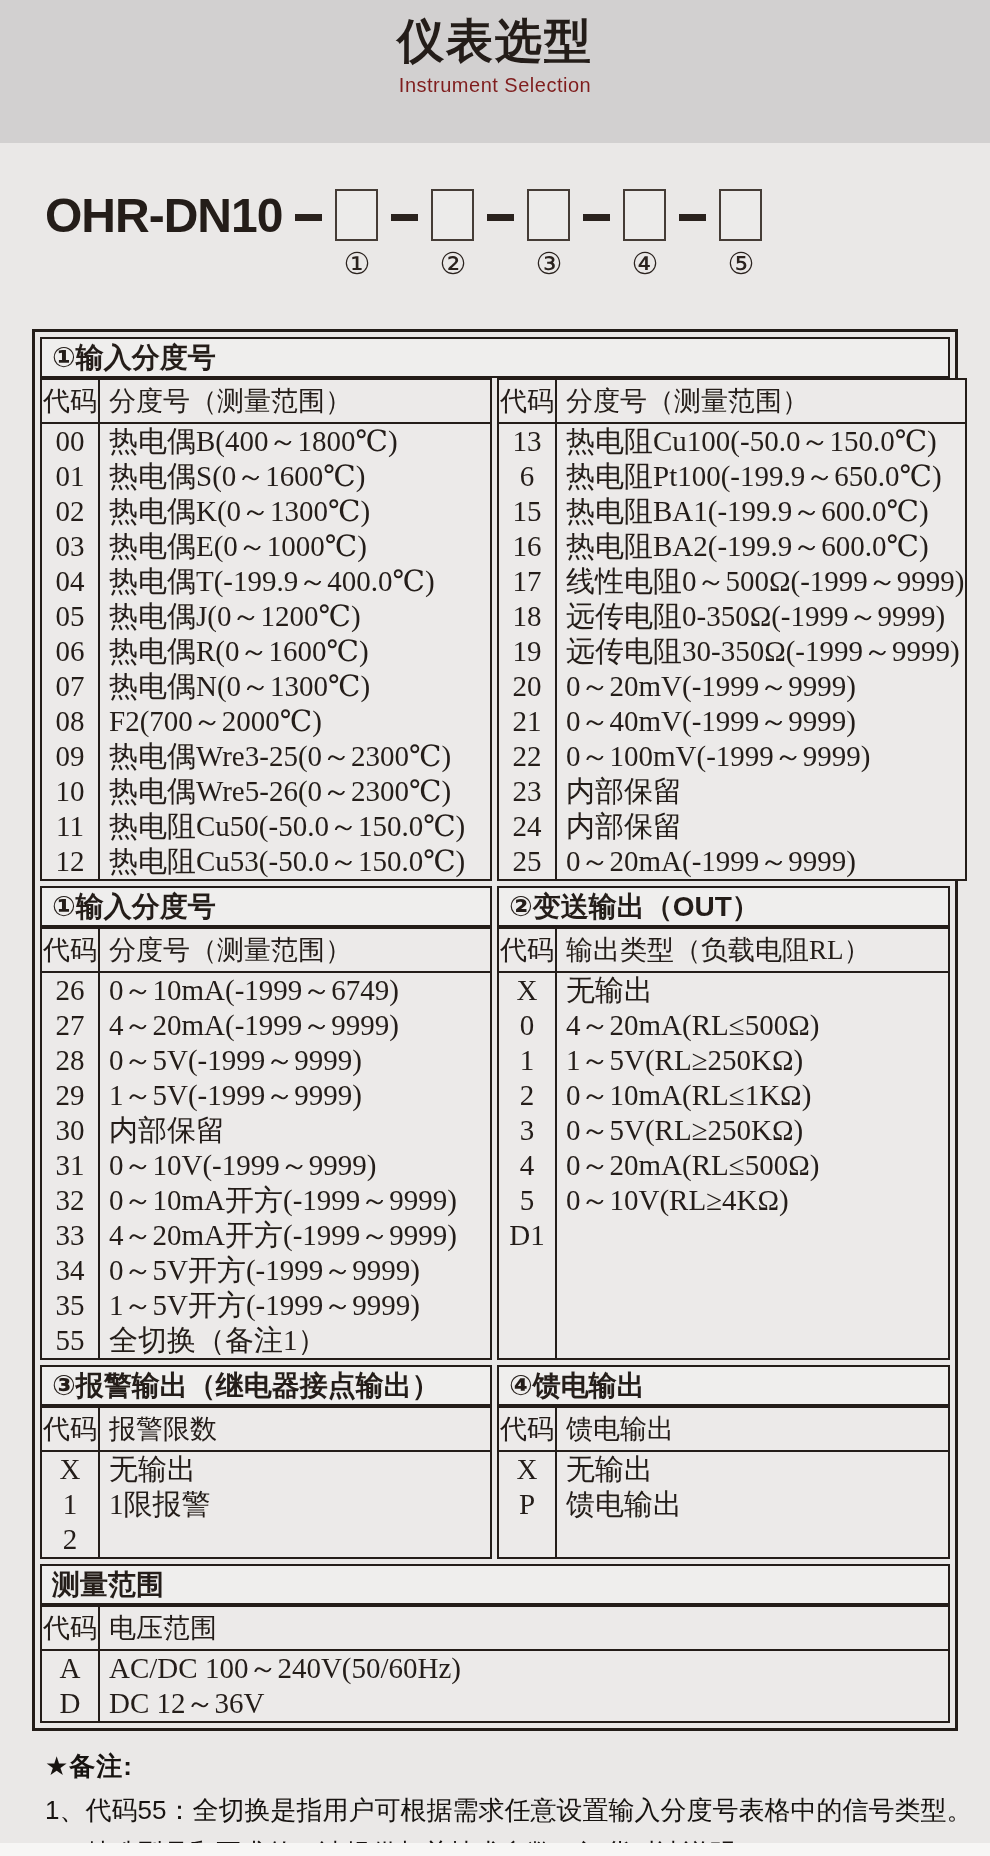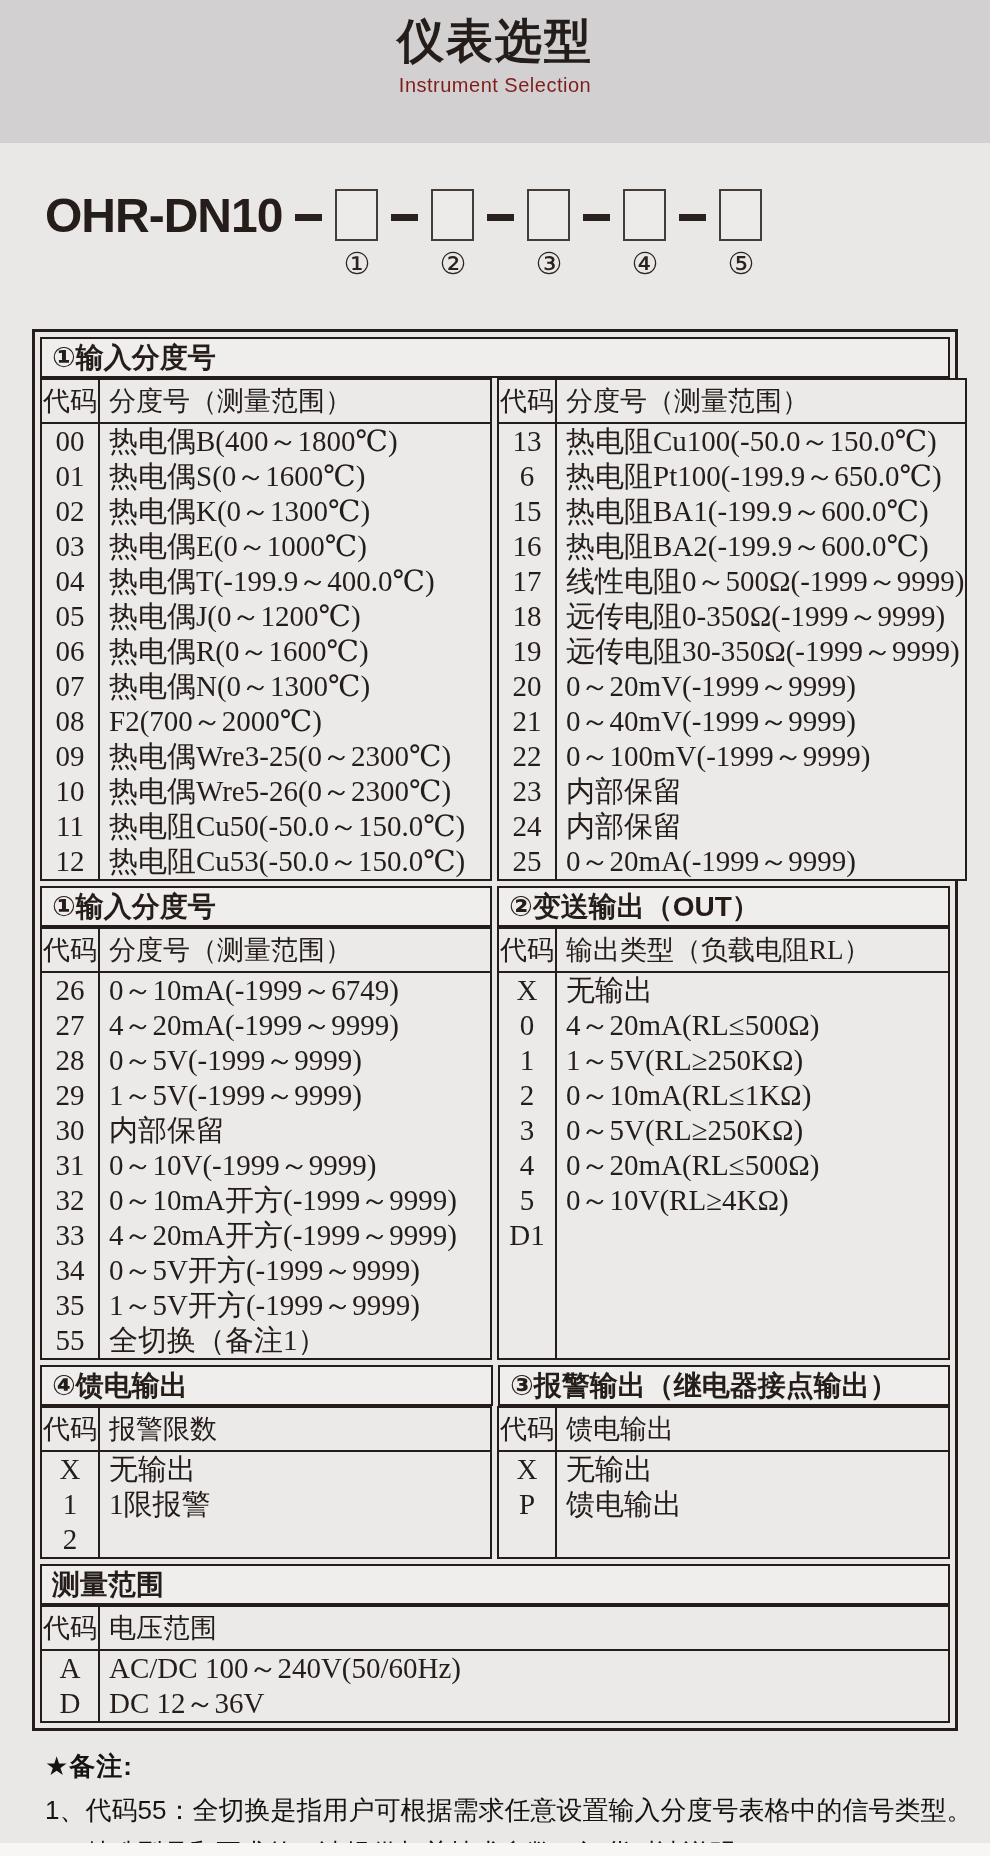--- a/index.html
+++ b/index.html
@@ -333,22 +333,22 @@
           </div>
           <div class="trow filler">
             <div class="code"></div>
             <div class="val"></div>
           </div>
         </div>
       </div>
     </div>
     <div class="section">
       <div class="band-row">
+        <div class="band left">③报警输出（继电器接点输出）</div>
         <div class="band right">④馈电输出</div>
-        <div class="band left">③报警输出（继电器接点输出）</div>
       </div>
       <div class="body-row">
         <div class="half left">
           <div class="trow colhead">
             <div class="code">代码</div>
             <div class="val">报警限数</div>
           </div>
           <div class="trow data">
             <div class="code">X</div>
             <div class="val">无输出</div>

